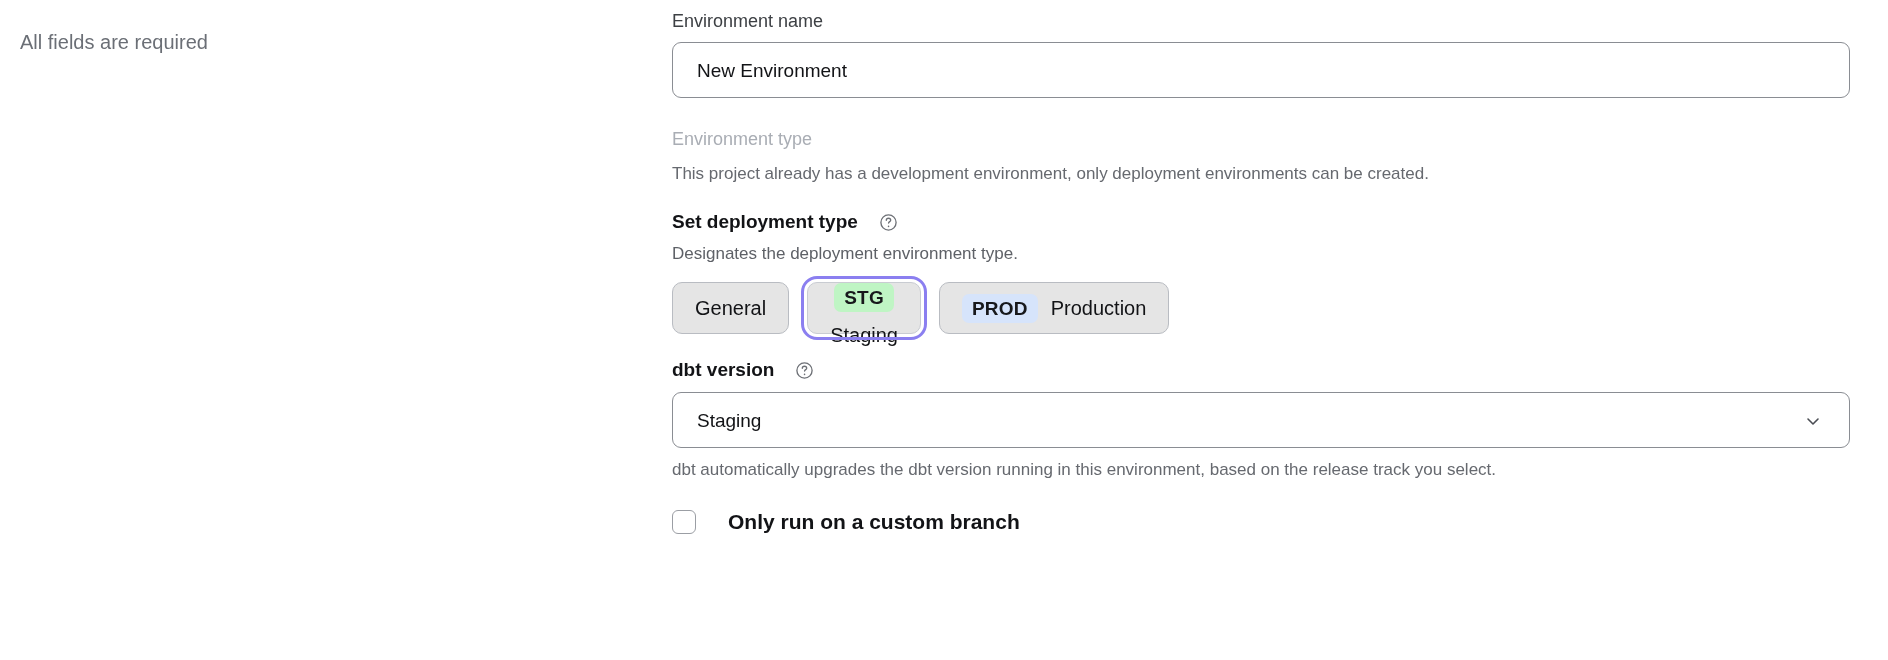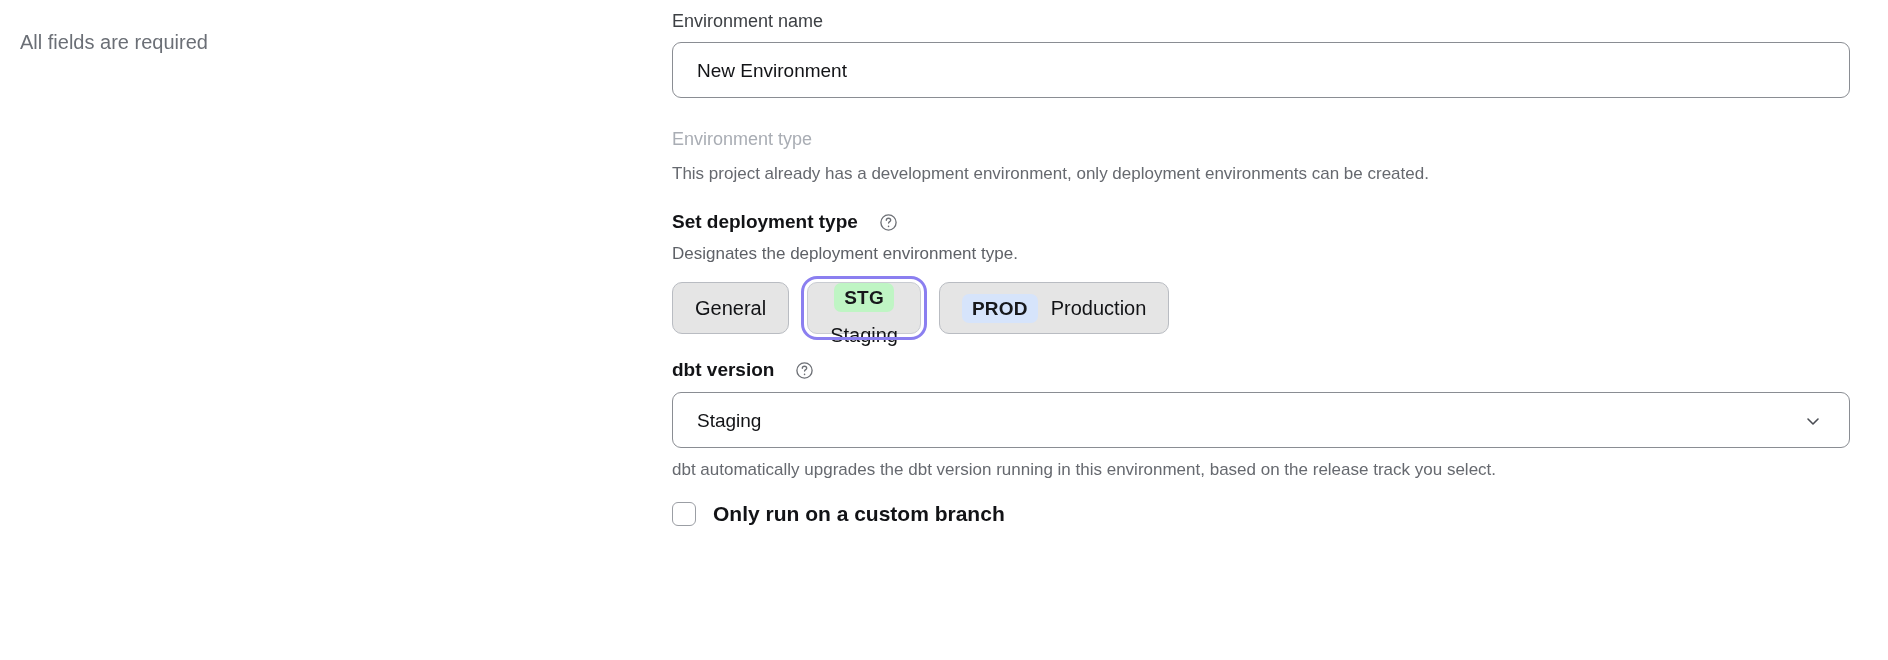--- a/index.html
+++ b/index.html
@@ -166,22 +166,22 @@
     line-height: 1;
     color: #17181b;
   }
   .badge-stg { background: #bff5c4; }
   .badge-prod { background: #d6e4fb; }
 
   
   .checkbox-row {
     display: flex;
     align-items: center;
-    gap: 17px;
-    margin-top: 20px;
+    gap: 32px;
+    margin-top: 28px;
   }
   .checkbox {
     box-sizing: border-box;
     width: 24px;
     height: 24px;
     border: 1.5px solid #9b9ea4;
     border-radius: 6px;
     background: #ffffff;
     flex: 0 0 auto;
     cursor: pointer;

